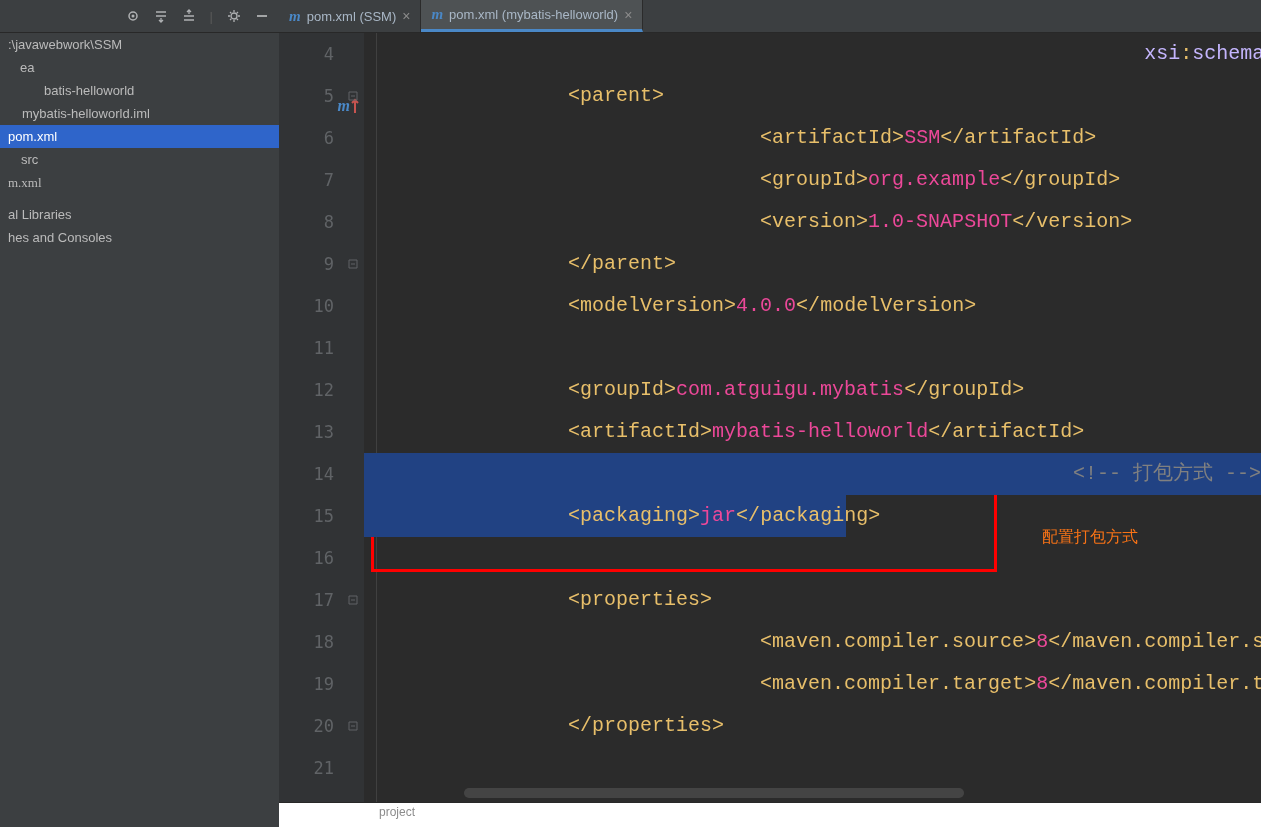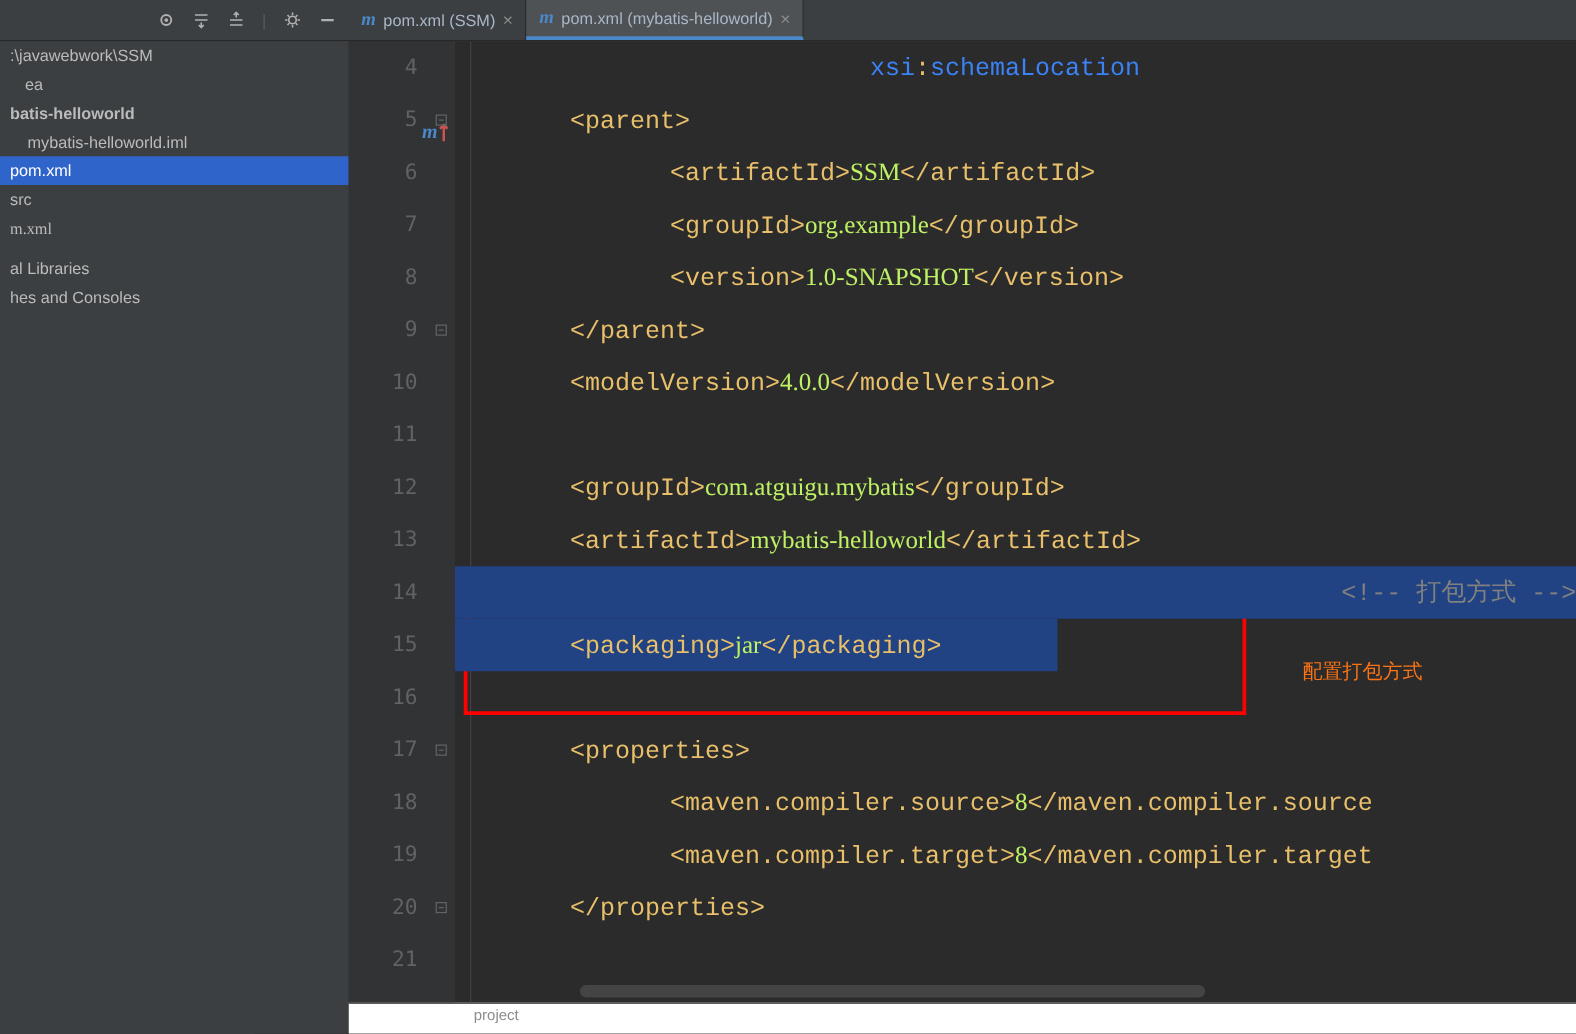--- a/index.html
+++ b/index.html
@@ -9,36 +9,36 @@
   .ticon{width:14px;height:14px;color:#afb1b3;display:flex;align-items:center;justify-content:center;}
   .tabs{display:flex;height:32px;}
   .tab{display:flex;align-items:center;padding:0 10px;gap:6px;border-right:1px solid #2b2b2b;cursor:default;}
   .tab.active{background:#4e5254;border-bottom:3px solid #4a88c7;box-sizing:border-box;}
   .m-ico{font-weight:bold;color:#4a88c7;font-style:italic;font-family:serif;font-size:15px;}
   .tabx{color:#8c8c8c;font-size:14px;}
   .body{display:flex;flex:1;min-height:0;}
   .sidebar{width:279px;flex-shrink:0;background:#3c3f41;color:#bbb;overflow:hidden;}
   .sb-item{padding:4px 8px;white-space:nowrap;}
   .sb-item.sel{background:#2f65ca;color:#fff;}
-  .sb-item.bold{font-weight:bold;}
+  .sb-item.bold{font-weight:normal;margin-left:36px;}
   .editor{flex:1;display:flex;flex-direction:column;background:#2b2b2b;min-width:0;}
   .code-wrap{flex:1;display:flex;position:relative;overflow:hidden;}
   .gutter{width:85px;flex-shrink:0;background:#313335;color:#606366;font-family:Consolas,monospace;font-size:17px;text-align:right;box-sizing:border-box;}
   .gline{height:42px;line-height:42px;padding-right:30px;position:relative;}
   .marker{position:absolute;right:6px;top:0;height:42px;display:flex;align-items:center;color:#606366;}
   .m-icon{position:absolute;right:4px;top:10px;display:flex;align-items:center;}
   .m-icon .m{color:#4a88c7;font-style:italic;font-weight:bold;font-family:serif;font-size:16px;}
   .m-icon .arr{width:10px;height:18px;}
   .code{flex:1;font-family:Consolas,"Courier New",monospace;font-size:20px;position:relative;overflow:hidden;min-width:0;}
   .cline{height:42px;line-height:42px;white-space:pre;padding-left:12px;position:relative;}
   .t-br{color:#e8bf6a;}
   .t-tag{color:#e8bf6a;}
-  .t-txt{color:#bef264;font-family:Liberation Serif, serif;}
+  .t-txt{color:#ec4899;}
   .t-cm{color:#808080;}
-  .t-attr{color:#3b82f6;}
+  .t-attr{color:#c4b5fd;}
   .redbox{position:absolute;border:3px solid #f00;pointer-events:none;}
   .note{position:absolute;color:#f97316;font-size:16px;font-family:Liberation Mono, monospace;}
   .guides{position:absolute;left:0;top:0;bottom:0;pointer-events:none;}
   .vg{position:absolute;top:0;bottom:0;width:1px;background:#404040;}
   .breadcrumb{height:22px;border-top:1px solid #282828;background:#ffffff;color:#8c8c8c;font-size:12px;padding:2px 0 0 100px;}
   .hscroll{position:absolute;bottom:4px;left:100px;height:10px;width:500px;background:rgba(255,255,255,0.12);border-radius:5px;}
   svg{display:block;}
   .fold-ico{width:10px;height:10px;}
 </style>
 </head>
@@ -92,21 +92,21 @@
   </div>
 
   <div class="body">
     <div class="sidebar">
       <div class="sb-item">:\javawebwork\SSM</div>
       <div id="tree-items">
           <div class="sb-item" style="padding-left: 20px;">ea</div>
           <div class="sb-item bold" style="padding-left: 8px;">batis-helloworld</div>
           <div class="sb-item" style="padding-left: 22px;">mybatis-helloworld.iml</div>
           <div class="sb-item sel" style="">pom.xml</div>
-          <div class="sb-item" style="padding-left: 8px;">src</div>
+          <div class="sb-item" style="padding-left: 21px;">src</div>
           <div class="sb-item" style="padding-left: 8px; font-family: Liberation Serif, serif;">m.xml</div>
           <div class="sb-item" style="padding-left: 8px;"></div>
           <div class="sb-item" style="padding-left: 8px;">al Libraries</div>
           <div class="sb-item" style="padding-left: 8px;">hes and Consoles</div>
         </div>
     </div>
 
     <div class="editor">
       <div class="code-wrap">
         <div class="gutter" id="gutter">

